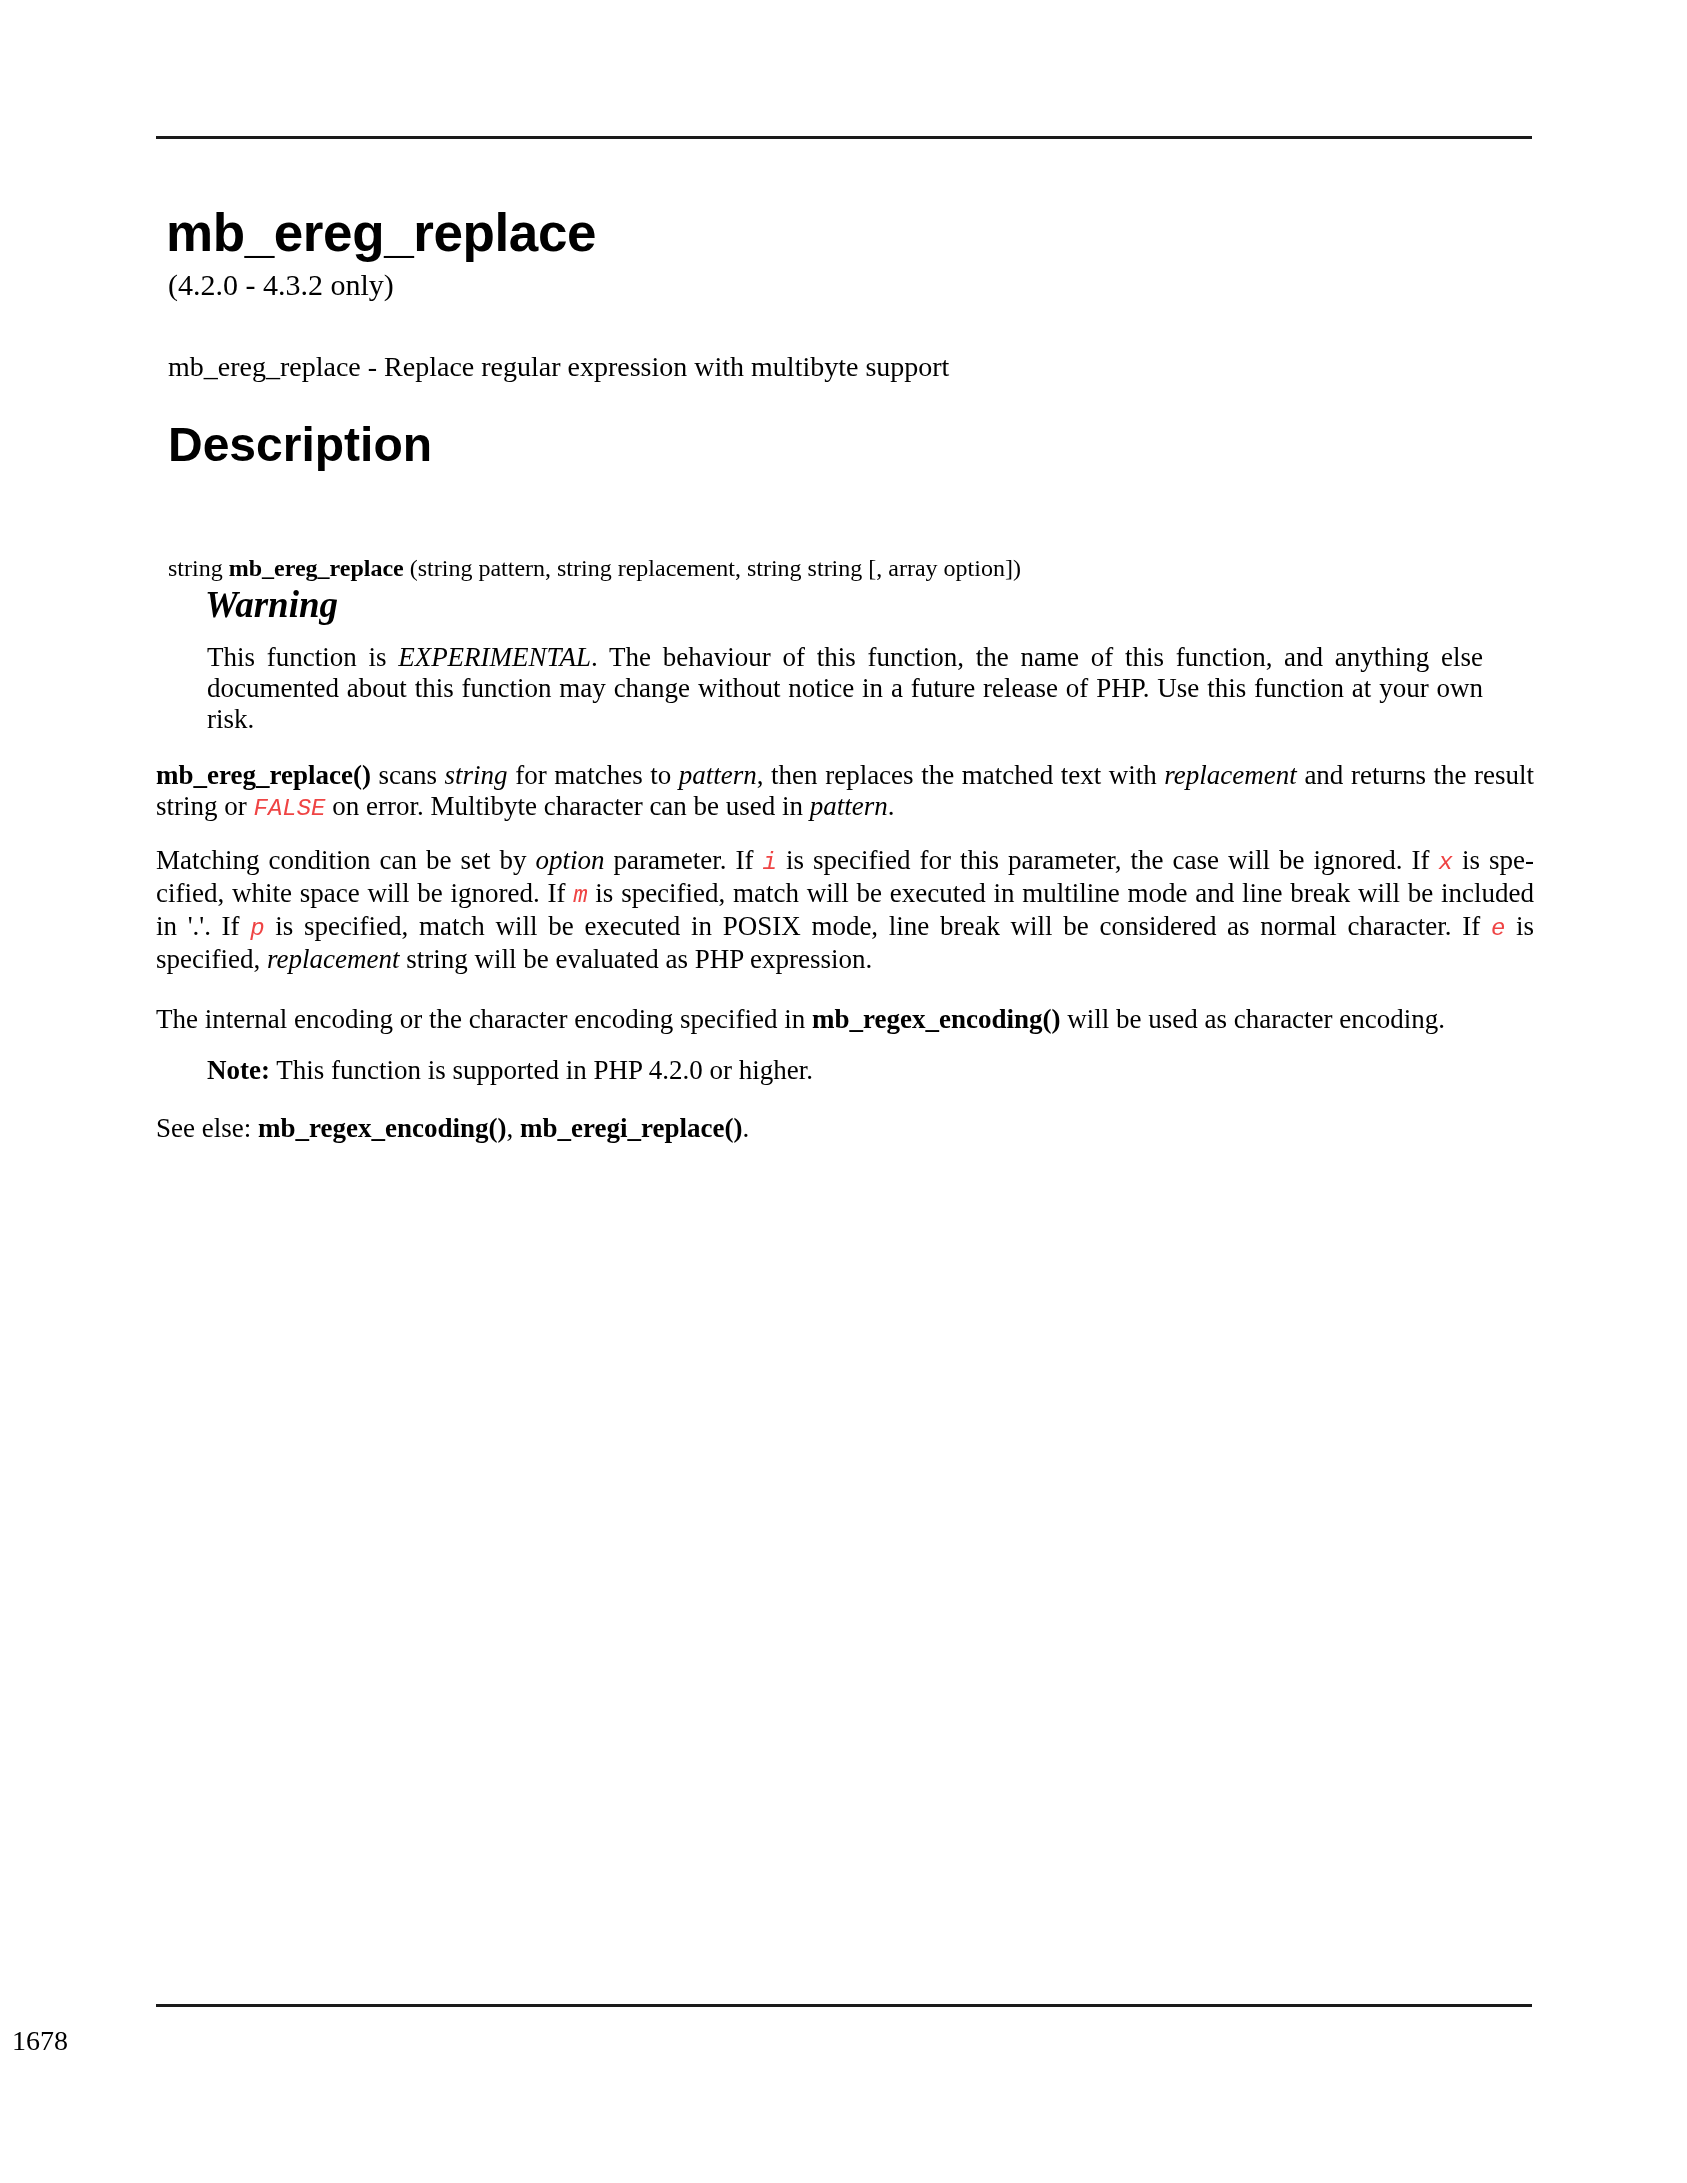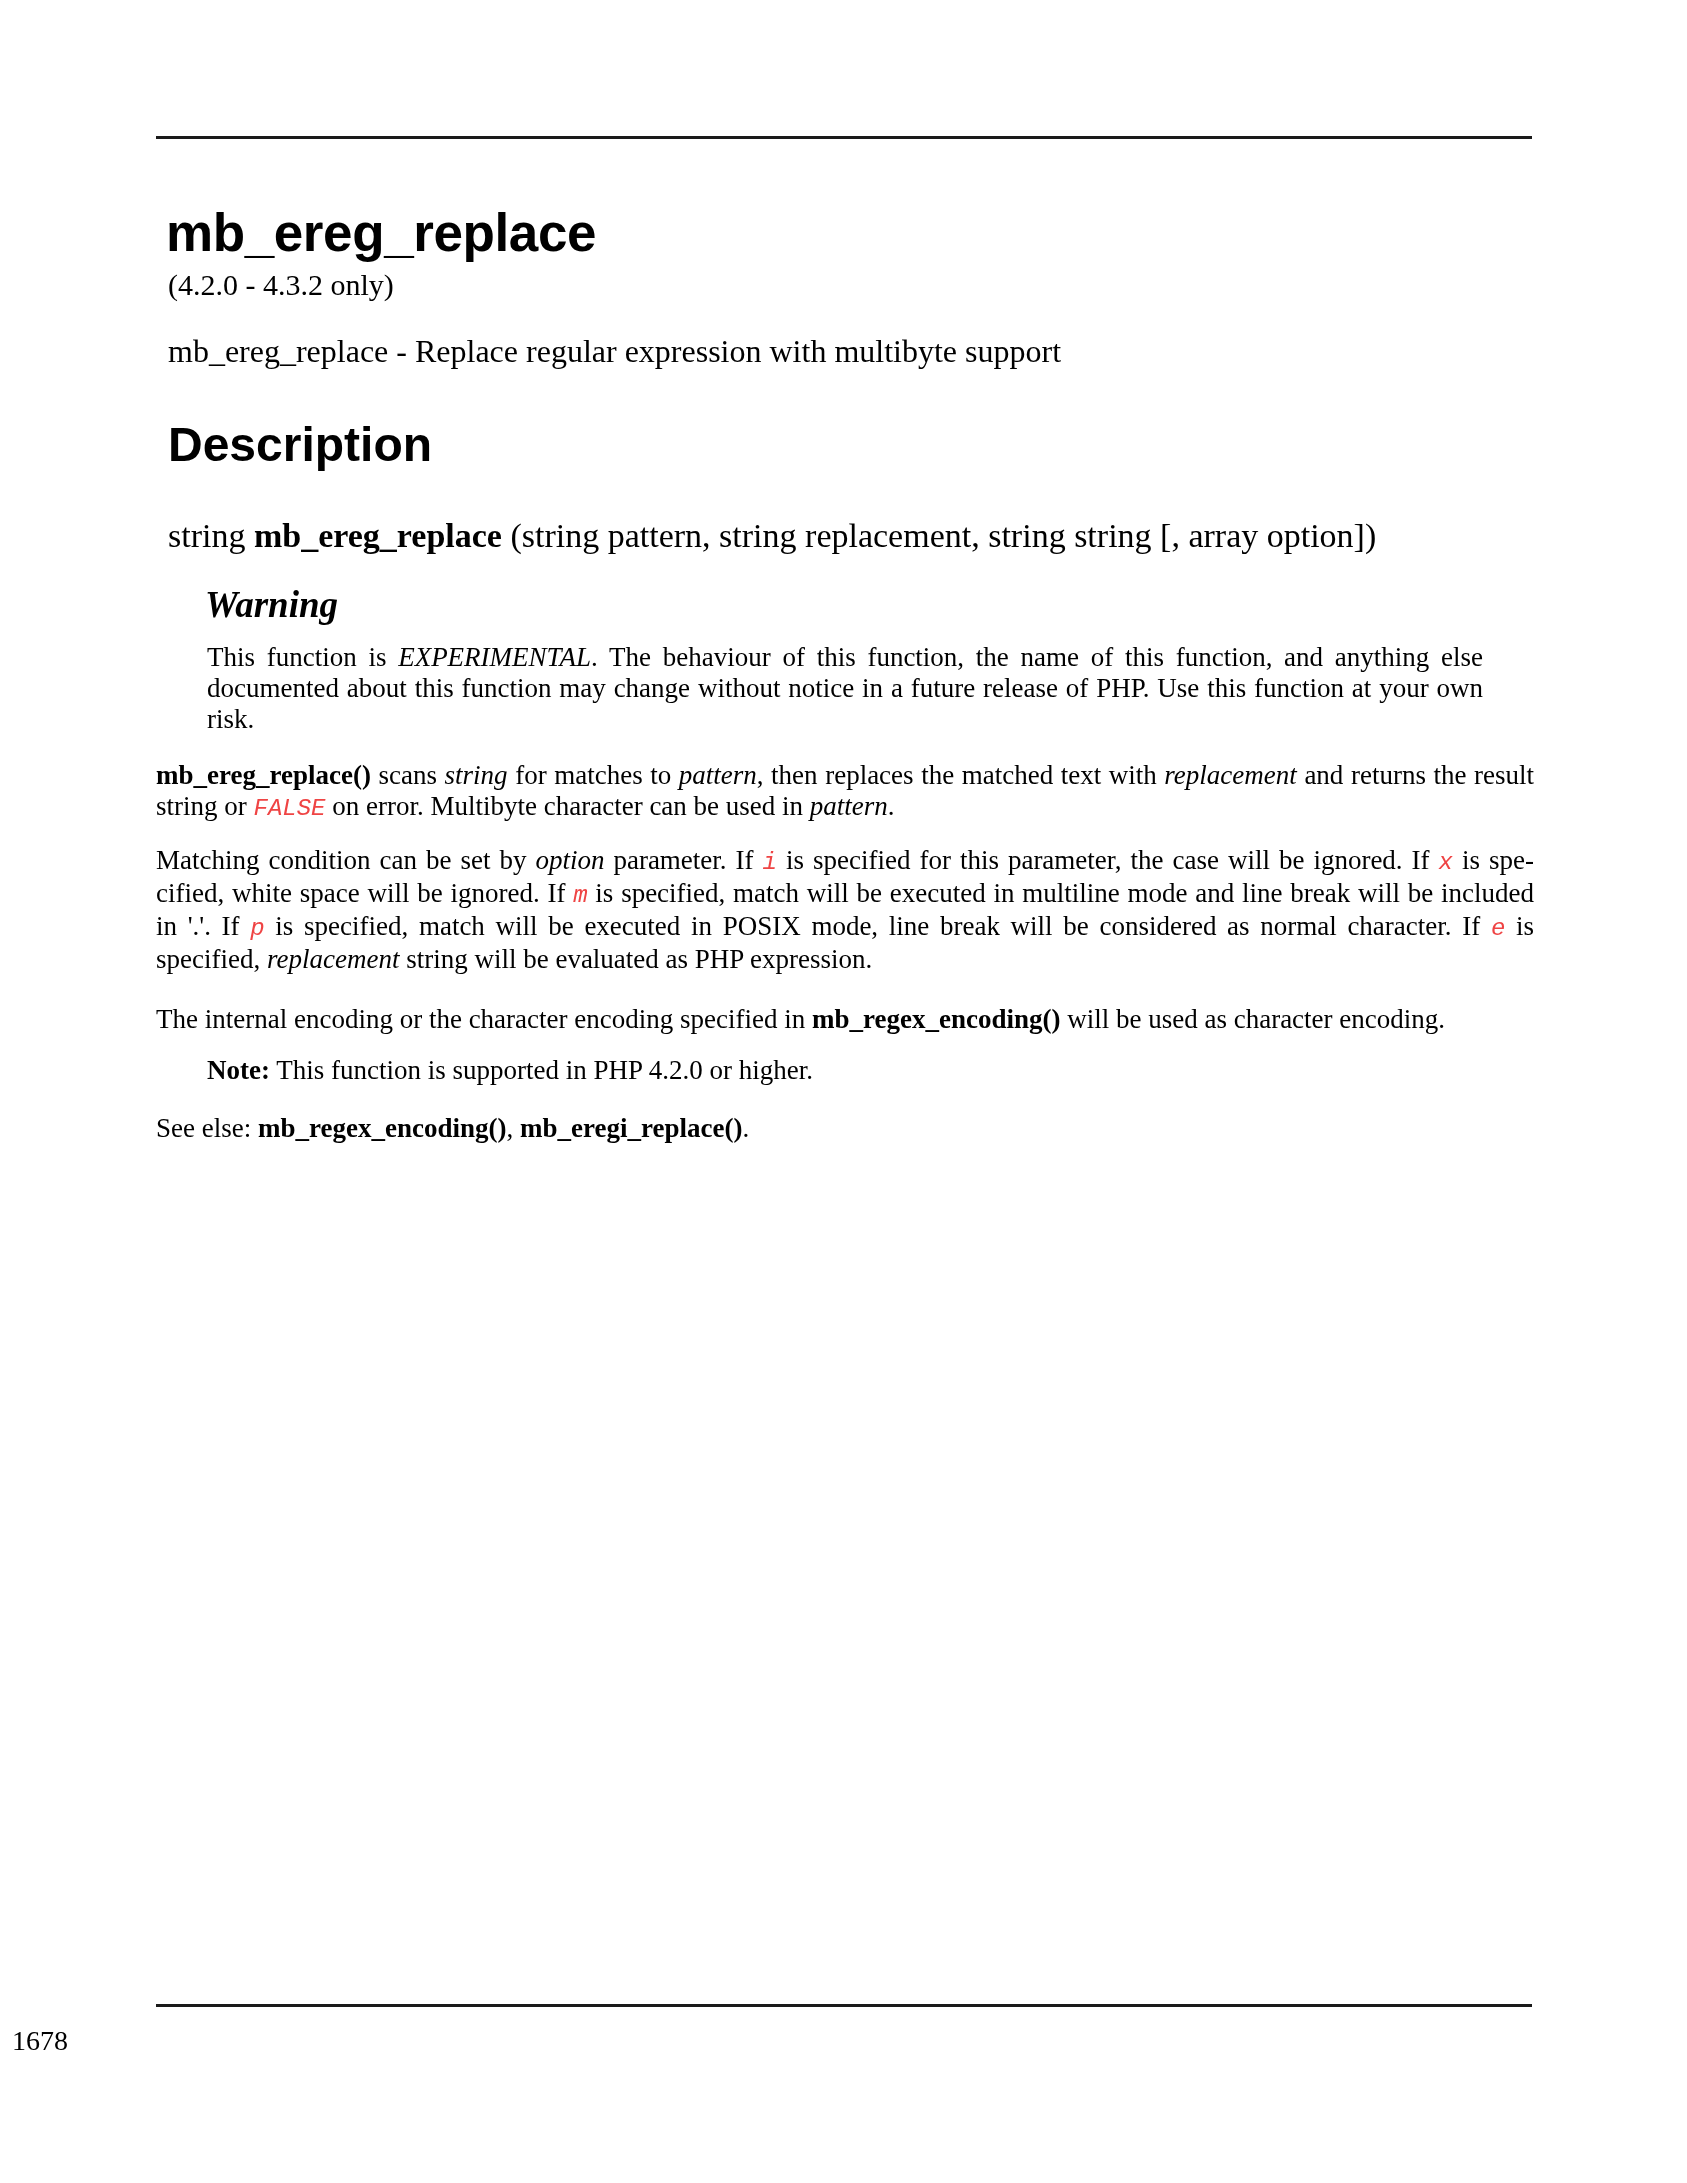--- a/index.html
+++ b/index.html
@@ -39,34 +39,34 @@
     letter-spacing: -0.4px;
   }
   .version {
     left: 156px;
     top: 255px;
     font-size: 30px;
     line-height: 36px;
   }
   .refpurpose {
     left: 156px;
-    top: 320px;
-    font-size: 32px;
+    top: 336px;
+    font-size: 28px;
     line-height: 38px;
   }
   .section-title {
     left: 156px;
     top: 403px;
     font-size: 48px;
     line-height: 59px;
   }
   .synopsis {
     left: 156px;
-    top: 506px;
-    font-size: 34px;
+    top: 539px;
+    font-size: 24px;
     line-height: 35px;
   }
   .warning-title {
     left: 193px;
     top: 571px;
     font-size: 37px;
     line-height: 44px;
     font-weight: bold;
     font-style: italic;
   }

